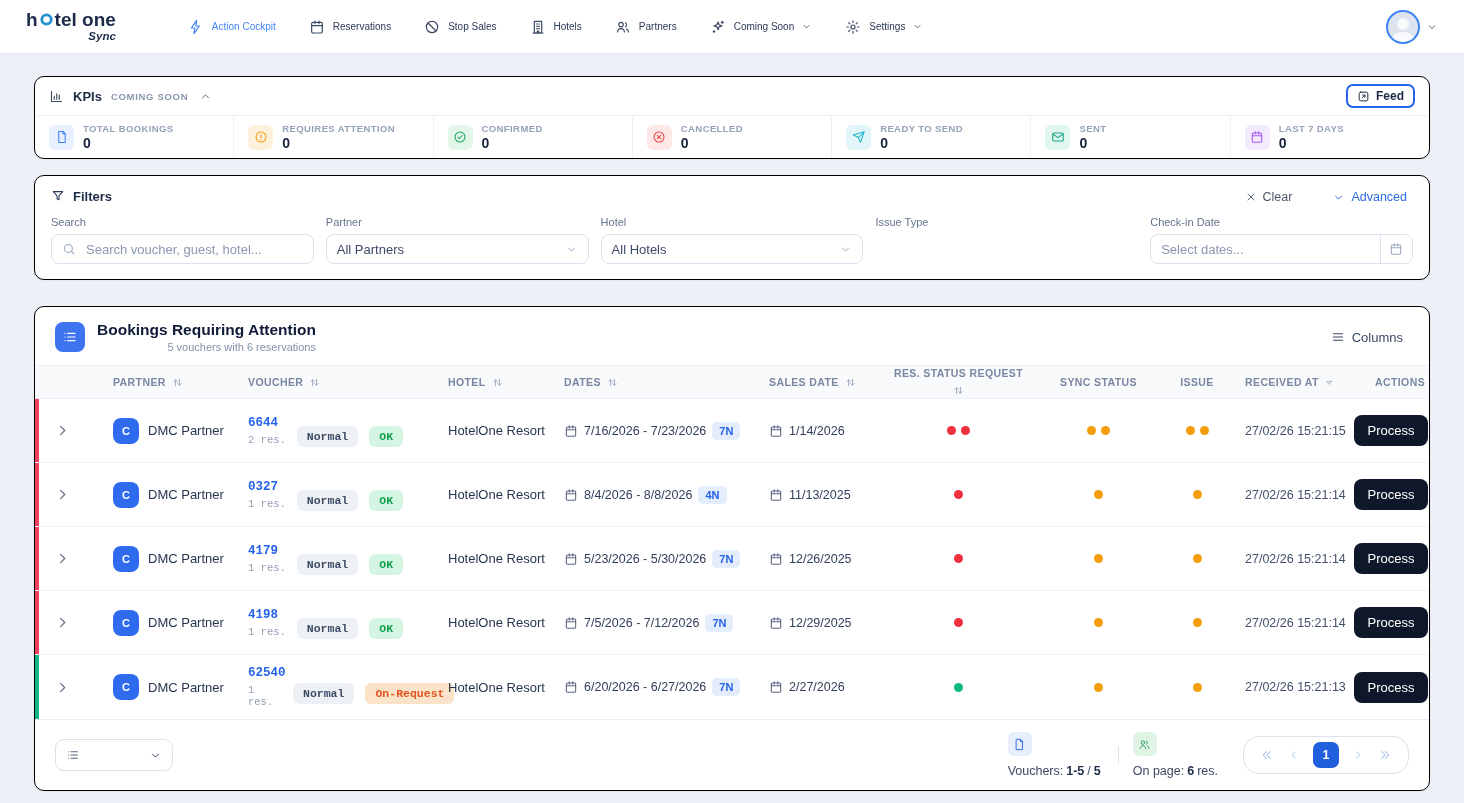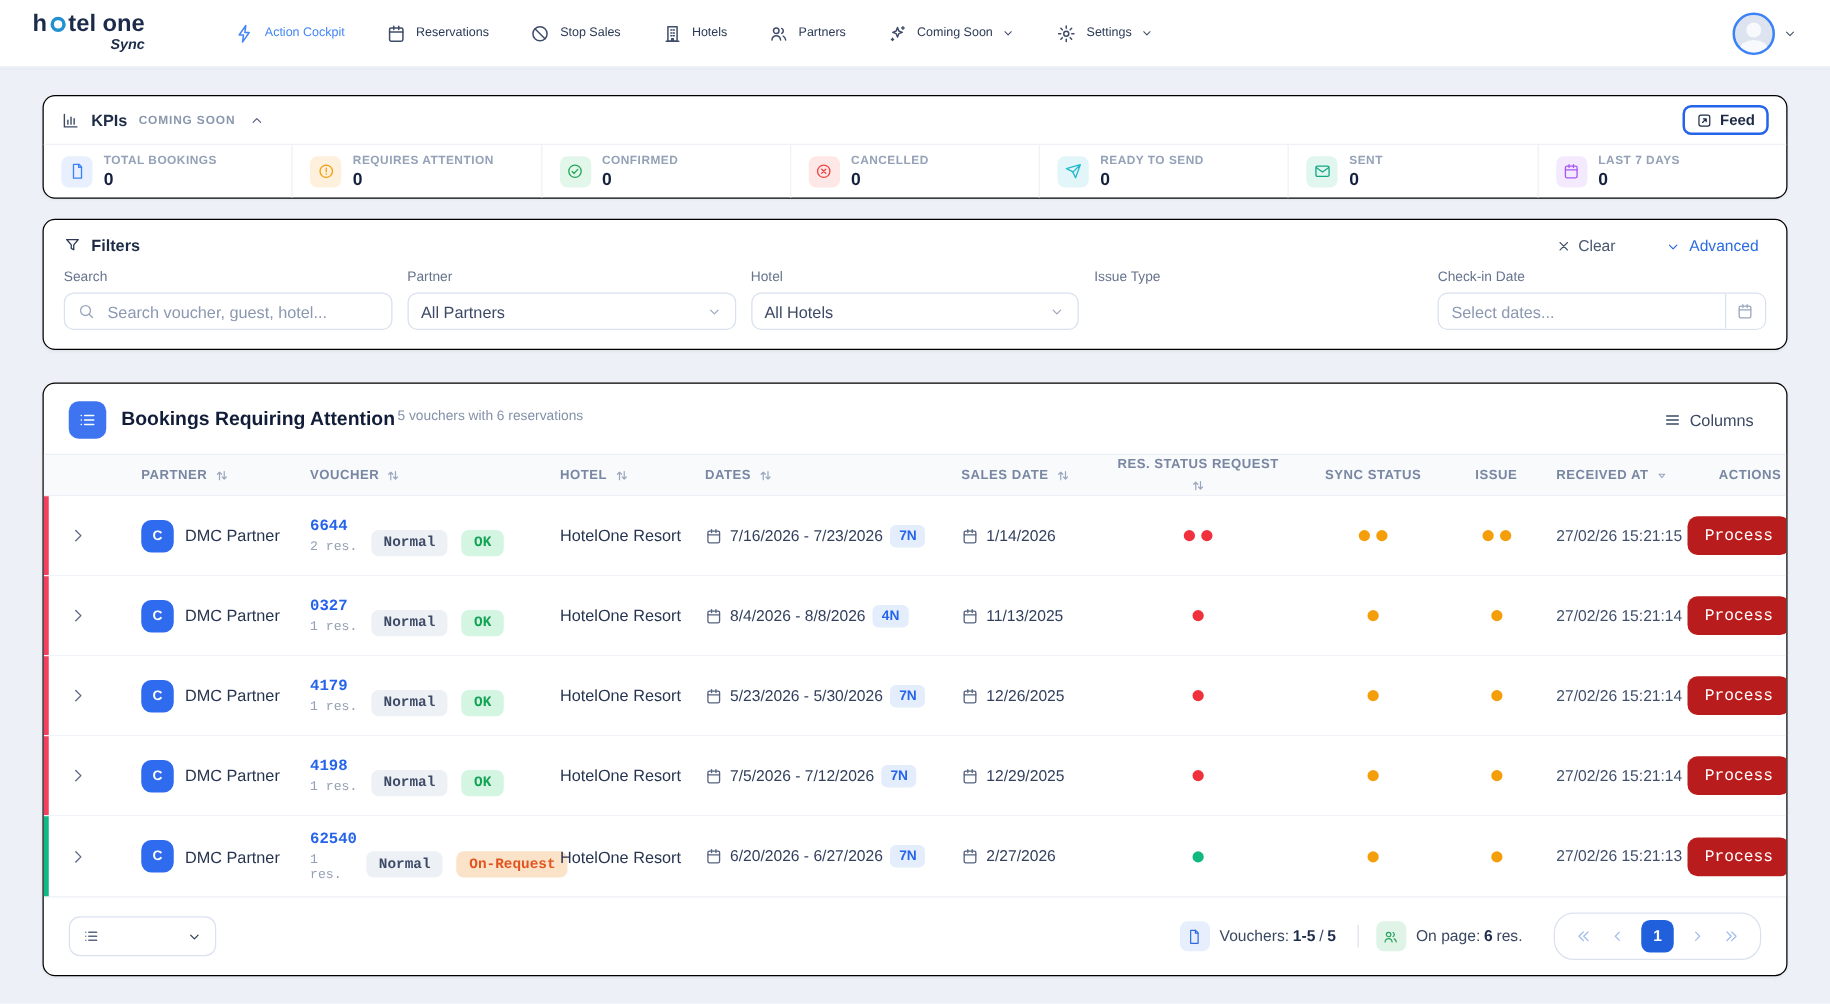--- a/index.html
+++ b/index.html
@@ -76,21 +76,21 @@
   .date-field { padding:0; overflow:hidden; }
   .date-input { flex:1; min-width:0; border:none; outline:none; font-size:13px; padding:0 10px; color:#3d4a66; font-family:inherit; background:transparent; }
   .date-input::placeholder { color:#8b98b0; }
   .date-addon { width:32px; align-self:stretch; border-left:1px solid #d9e1ee; display:flex; align-items:center; justify-content:center; color:#55627e; cursor:pointer; background:#fff; }
 
   
   .bookings-card { overflow:hidden; }
   .bk-head { display:flex; align-items:center; gap:12px; padding:14px 20px 12px; }
   .bk-ic { width:30px; height:30px; border-radius:8px; background:#3e74f0; color:#fff; display:flex; align-items:center; justify-content:center; flex:none; }
   .bk-ic svg { width:16px; height:16px; }
-  .bk-titles { display:flex; flex-direction:row; gap:2px;text-align:right; }
+  .bk-titles { display:flex; flex-direction:column; gap:2px;text-align:right; }
   .bk-title { font-size:15.5px; font-weight:700; color:#101c38; }
   .bk-sub { font-size:11px; color:#8391a8; }
   .columns-btn { margin-left:auto; display:flex; align-items:center; gap:7px; font-size:13px; color:#3c4963;
     background:none; border:none; cursor:pointer; font-family:inherit; }
   .columns-btn .icon { color:#3c4963; }
 
   .tgrid { display:grid; grid-template-columns:78px 135px 200px 110px 195px 128px 155px 125px 72px 120px minmax(72px,1fr); align-items:center; }
   .thead { background:#f8fafc; border-top:1px solid #edf0f6; border-bottom:1px solid #edf0f6; height:34px; }
   .th { display:flex; align-items:center; gap:5px; font-size:10.5px; font-weight:700; color:#7987a2; letter-spacing:.4px; white-space:nowrap; }
   .th.center { justify-content:center;flex-direction:column; }
@@ -117,30 +117,30 @@
   .badge.on-request { background:#fbe3c9; color:#e2541f; margin-top:12px; }
   .badge.nights { background:#e3edfc; color:#2563eb; padding:3px 7px; font-size:11px; border-radius:5px; margin:0; }
   .c-hotel { font-size:13px; color:#27344f; }
   .c-dates { gap:6px; font-size:12.5px; color:#33405c; padding-left:6px; white-space:nowrap; }
   .c-sales { gap:6px; font-size:12.5px; color:#33405c; padding-left:16px; white-space:nowrap; }
   .cal { color:#55627e; flex:none; }
   .c-dots { justify-content:center; gap:5px; }
   .dot { width:9px; height:9px; border-radius:50%; }
   .c-received { font-size:12.5px; color:#42506c; padding-left:12px; white-space:nowrap; }
   .c-actions { justify-content:center; }
-  .process-btn { background:#b91c1c; color:#fff; border:none; border-radius:8px; padding:8px 14px;
-    font-size:13px; cursor:pointer; font-family:Liberation Mono, monospace; }
+  .process-btn { background:#0f172a; color:#fff; border:none; border-radius:8px; padding:8px 14px;
+    font-size:13px; cursor:pointer; font-family:Liberation Sans, sans-serif; }
 
   .tfoot { display:flex; align-items:center; justify-content:space-between; padding:12px 20px; border-top:1px solid #e9edf4; }
   .pagesize { width:118px; height:32px; border:1px solid #dbe2ee; border-radius:9px; display:flex; align-items:center;
     justify-content:space-between; padding:0 10px; background:#fff; cursor:pointer; }
   .pagesize .ps-list { color:#5b6880; }
   .pagesize .ps-chev { color:#2c3a57; }
   .tfoot-right { display:flex; align-items:center; gap:14px; }
-  .stat { display:flex; align-items:center; gap:8px; font-size:12.5px; color:#3b4862; }
+  .stat { display:flex; gap:8px; font-size:12.5px; color:#3b4862;flex-direction:column; }
   .stat-text > * { margin-right:3px; }
   .stat b { font-weight:700; color:#1e2c4a; }
   .stat-ic { width:24px; height:24px; border-radius:6px; display:flex; align-items:center; justify-content:center; flex:none; }
   .stat-ic svg { width:13px; height:13px; }
   .stat-ic.blue { background:#e7effd; color:#2f6be4; }
   .stat-ic.green { background:#dff4e6; color:#27a35f; }
   .vdiv { width:1px; height:18px; background:#dde3ed; }
   .pager { display:flex; align-items:center; gap:2px; border:1px solid #dbe2ee; border-radius:16px; padding:5px 10px; margin-left:8px; background:#fff; }
   .pg-btn { background:none; border:none; color:#9db9ee; display:flex; cursor:pointer; padding:2px 6px; }
   .pg-cur { width:26px; height:26px; border-radius:7px; background:#2160dd; color:#fff; font-size:12.5px; font-weight:600;

